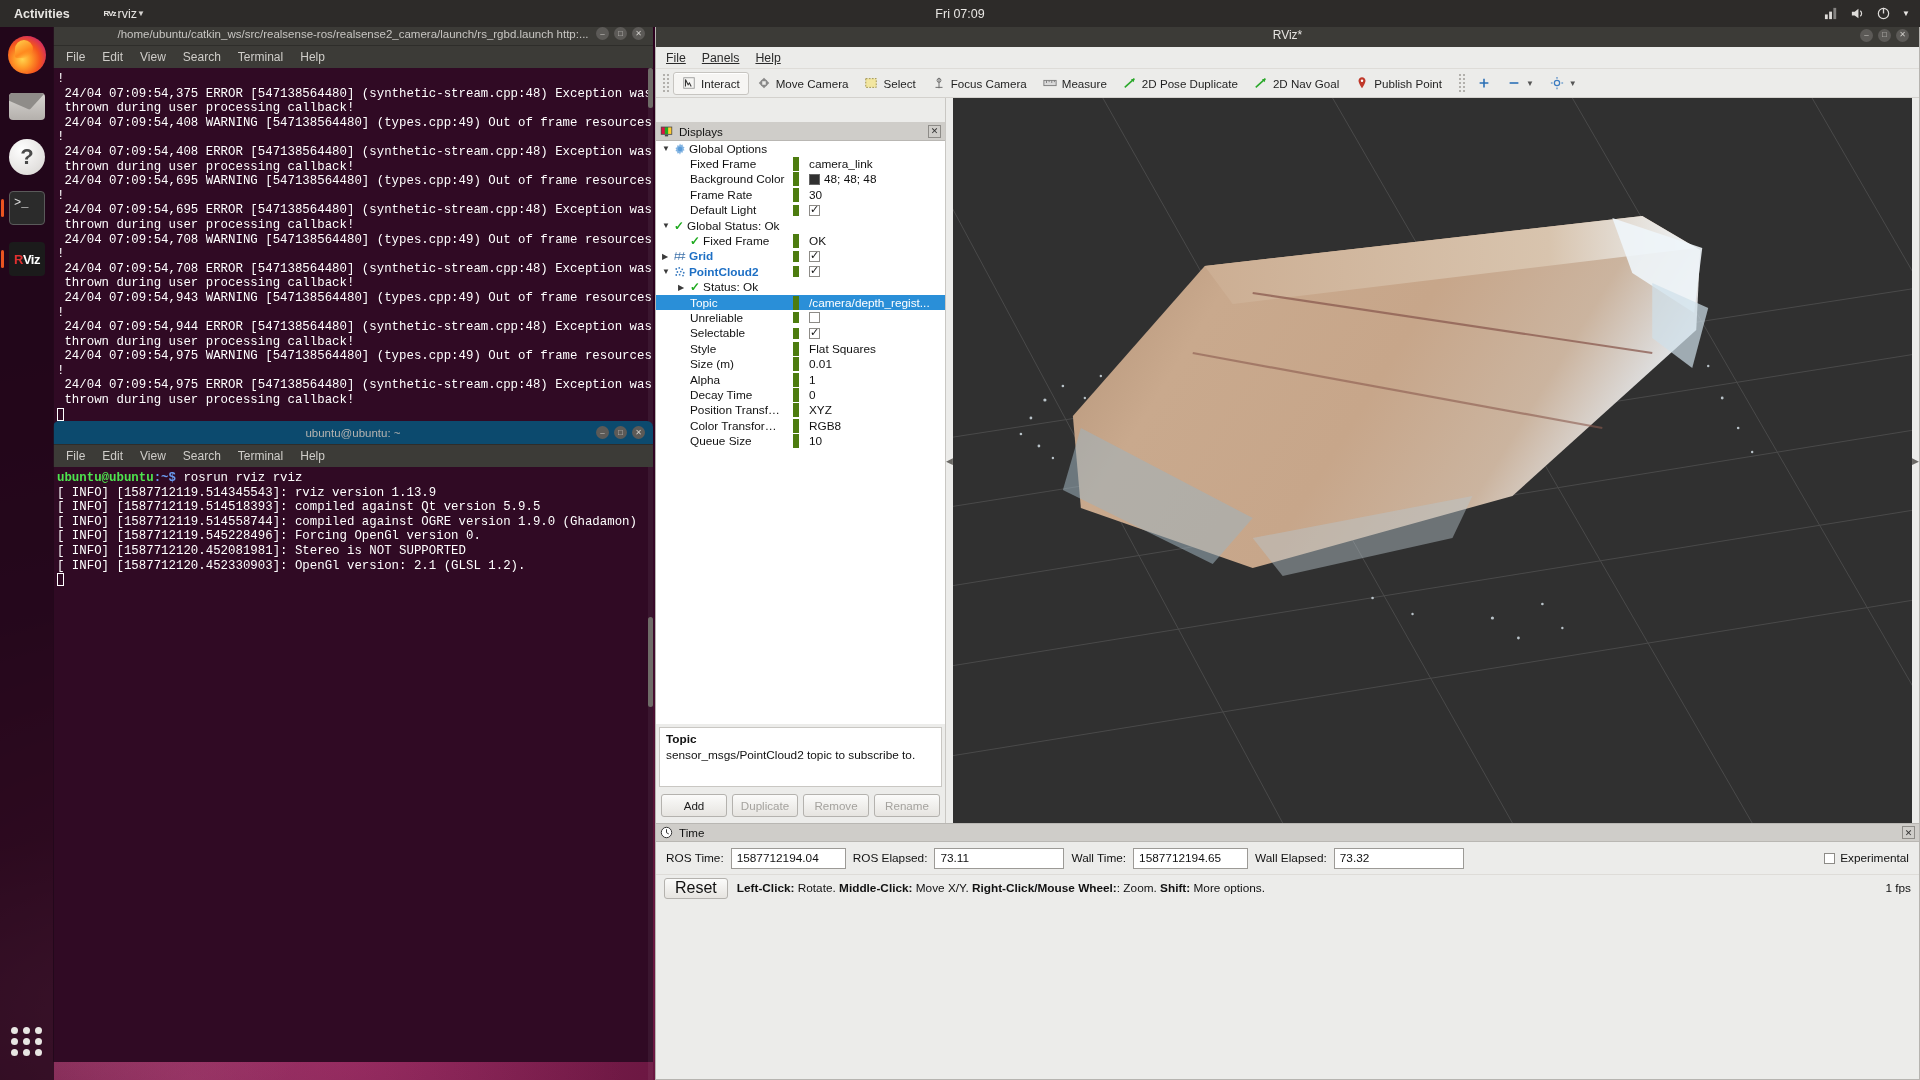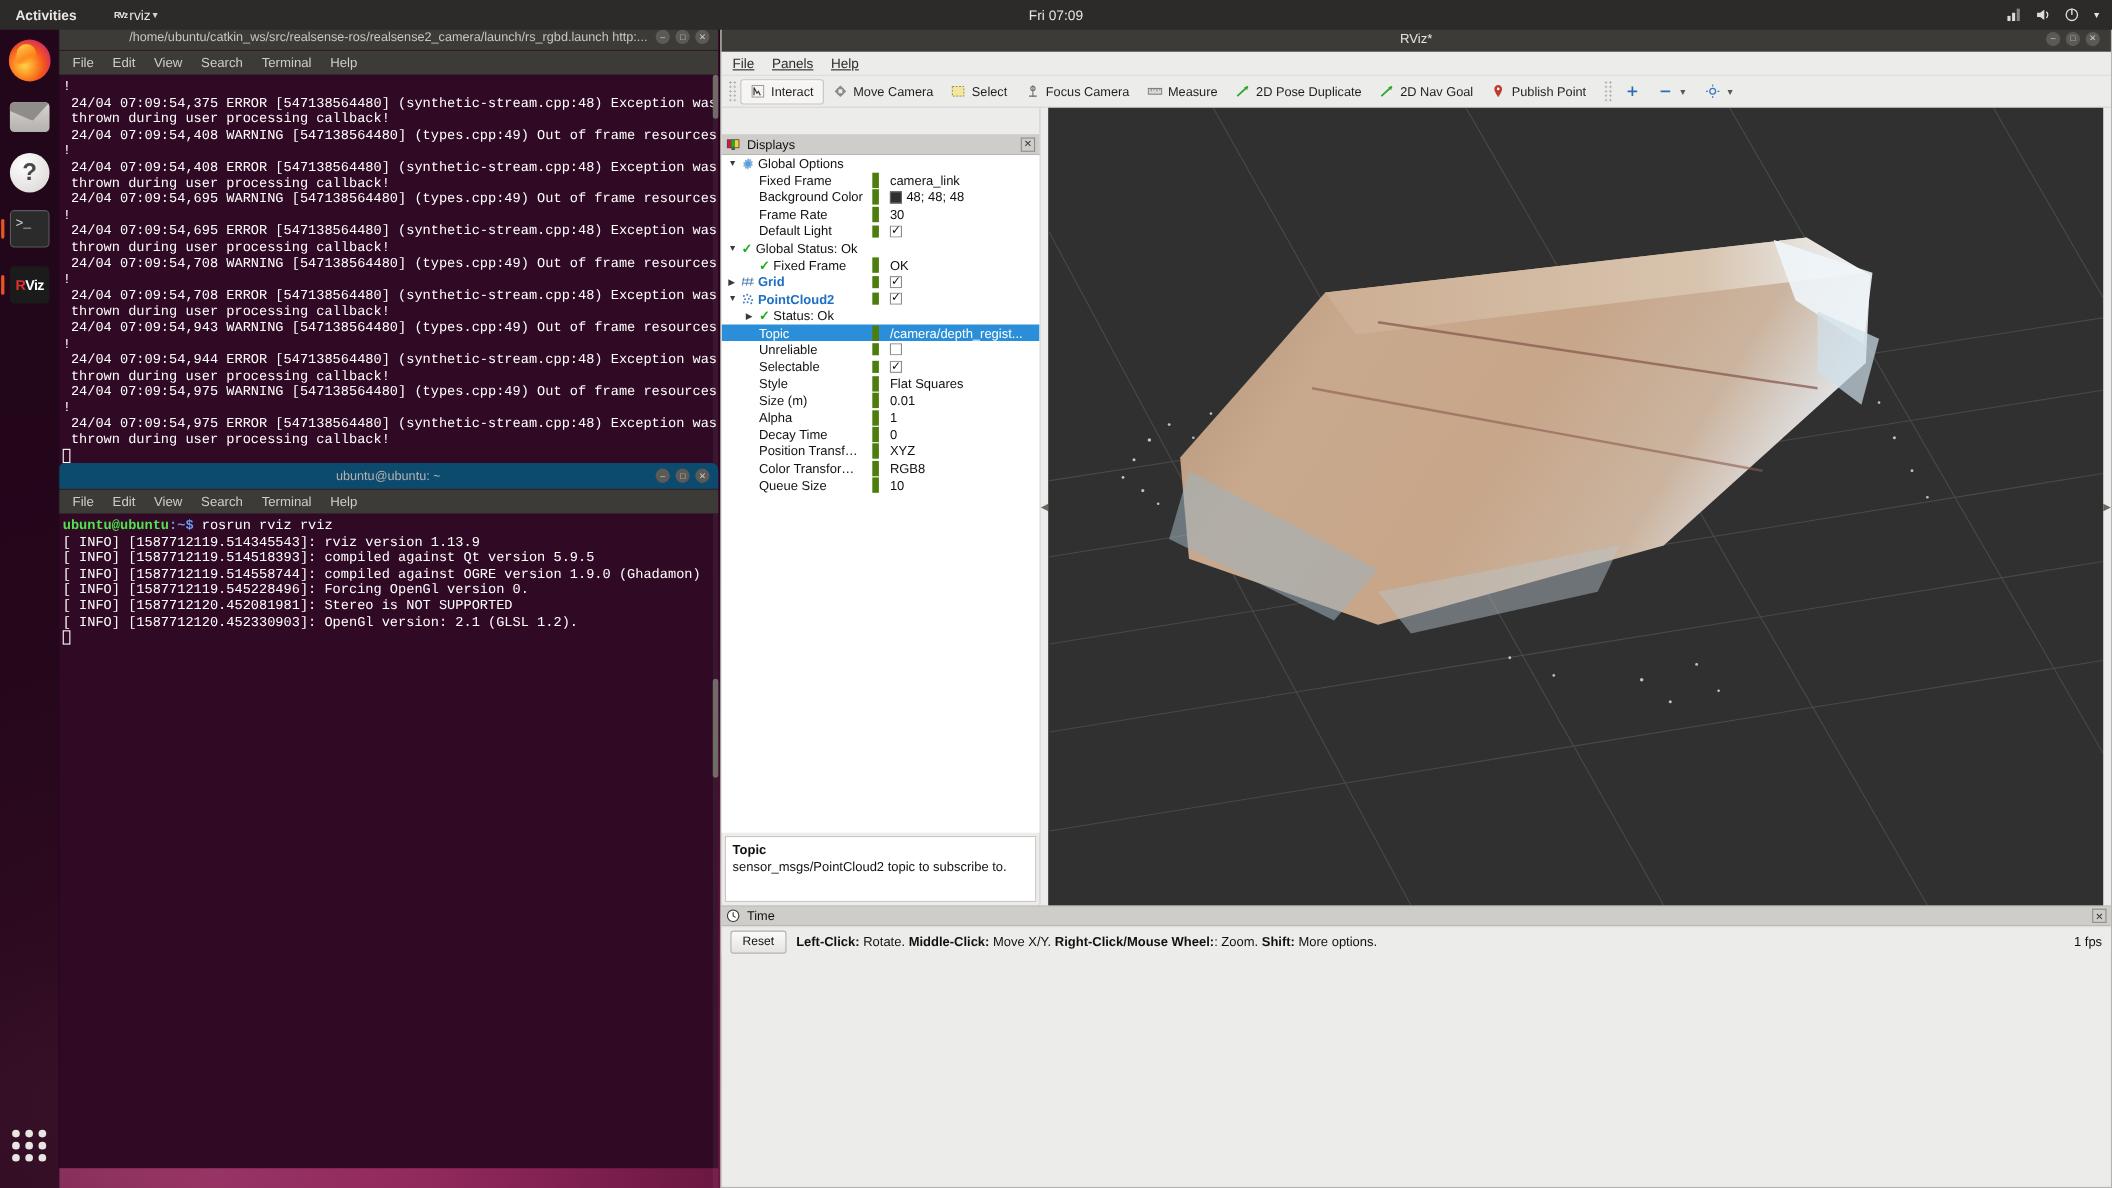--- a/index.html
+++ b/index.html
@@ -250,21 +250,21 @@
     color: #111;
   }
   .tf-w1 { width: 115px; } .tf-w2 { width: 130px; }
   .exp-wrap { margin-left: auto; display: flex; align-items: center; gap: 5px; }
   .status-row {
     height: 27px; display: flex; align-items: center; gap: 9px;
     padding: 0 8px; font-size: 11.8px; color: #111; background:#ececea;
     border-top: 1px solid #dedcd8;
   }
   .reset-btn {
-    height: 21px; padding: 0 10px; font-size: 11px;
+    height: 21px; padding: 0 10px; font-size: 16px;
     background: linear-gradient(#fbfbfa,#e6e4e0);
     border: 1px solid #b4b2ae; border-radius: 3px;
     display: flex; align-items: center;
   }
   .fps { margin-left: auto; }
   .hint b { font-weight: bold; }
 </style>
 </head>
 <body>
 
@@ -701,20 +701,26 @@
                 <span>10</span>
               </div>
             </div>
           </div>
 
         <div class="help-box">
           <b>Topic</b>
           <span>sensor_msgs/PointCloud2 topic to subscribe to.</span>
         </div>
 
+        <div class="btn-row">
+          <div class="q-btn">Add</div>
+          <div class="q-btn dis">Duplicate</div>
+          <div class="q-btn dis">Remove</div>
+          <div class="q-btn dis">Rename</div>
+        </div>
       </div>
 
       <div class="splitter-v">
         <span class="arrow">◀</span>
       </div>
 
       <div class="view3d">
         <svg width="100%" height="100%" viewBox="0 0 960 725" preserveAspectRatio="none">
           <rect width="960" height="725" fill="#303030"></rect>
 
@@ -790,20 +796,34 @@
 
     <div class="time-header">
       <svg width="13" height="13" viewBox="0 0 16 16">
         <circle cx="8" cy="8" r="6.4" stroke="#333" stroke-width="1.2" fill="#fff"></circle>
         <path d="M8 4v4.2l2.8 1.6" stroke="#333" stroke-width="1.2" fill="none"></path>
       </svg>
       <span>Time</span>
       <span class="ph-close">✕</span>
     </div>
 
+    <div class="time-row">
+      <span>ROS Time:</span>
+      <span class="tfield tf-w1">1587712194.04</span>
+      <span>ROS Elapsed:</span>
+      <span class="tfield tf-w2">73.11</span>
+      <span>Wall Time:</span>
+      <span class="tfield tf-w1">1587712194.65</span>
+      <span>Wall Elapsed:</span>
+      <span class="tfield tf-w2">73.32</span>
+      <span class="exp-wrap">
+        <span class="cb"></span>
+        <span>Experimental</span>
+      </span>
+    </div>
 
     <div class="status-row">
       <span class="reset-btn">Reset</span>
       <span class="hint"><b>Left-Click:</b><span> Rotate. </span><b>Middle-Click:</b><span> Move X/Y. </span><b>Right-Click/Mouse Wheel:</b><span>: Zoom. </span><b>Shift:</b><span> More options.</span></span>
       <span class="fps">1 fps</span>
     </div>
   </div>
 </div>
 
 </body></html>

